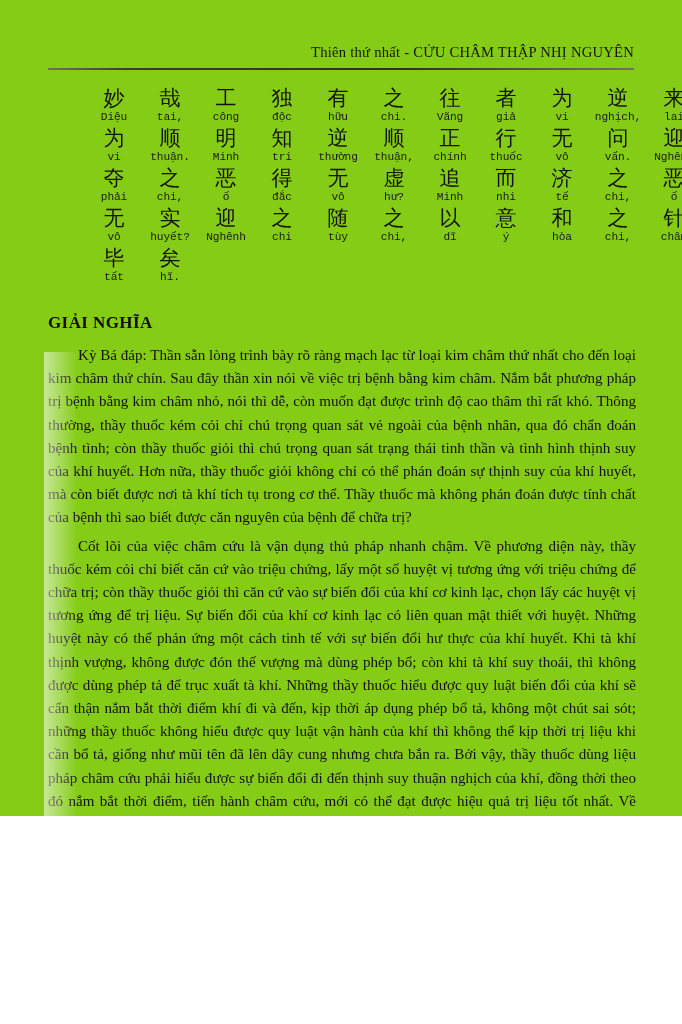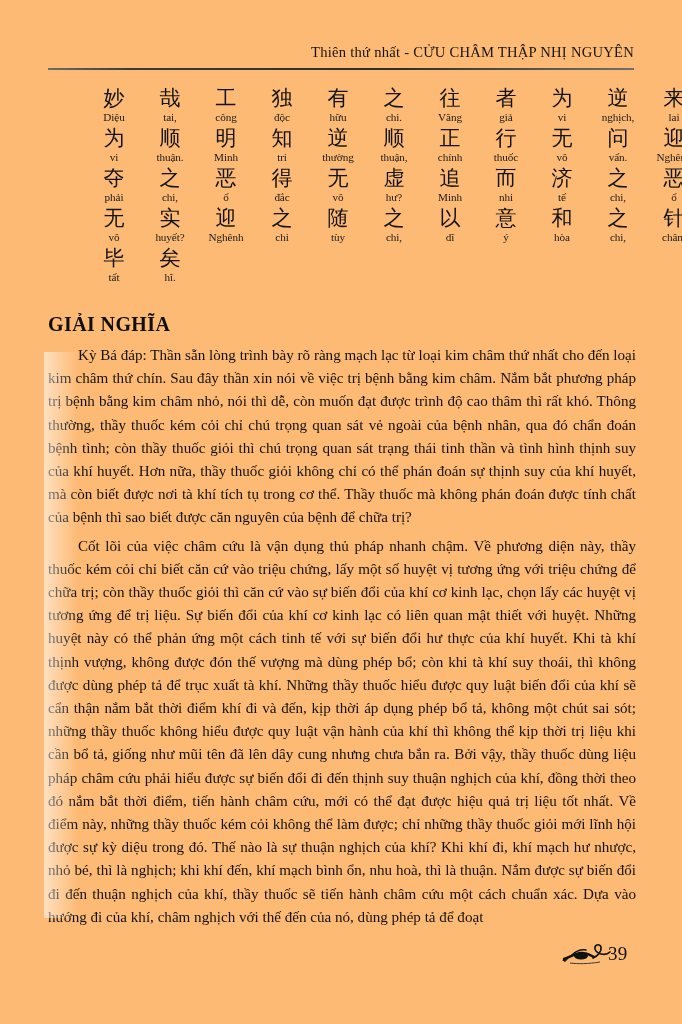--- a/index.html
+++ b/index.html
@@ -4,22 +4,22 @@
 <title>Page 39</title>
 <style>
   html, body {
     margin: 0;
     padding: 0;
     background: #ffffff;
   }
   .page {
     position: relative;
     width: 682px;
-    height: 1024px;
-    background: #fdba74;
+    height: 816px;
+    background: #84cc16;
     overflow: hidden;
     font-family: "Liberation Serif", "DejaVu Serif", serif;
     color: #14120f;
   }
 
   
   .header {
     position: absolute;
     left: 48px;
     top: 44px;
@@ -64,36 +64,36 @@
   .han {
     display: block;
     font-family: "DejaVu Sans", "Liberation Sans", sans-serif;
     font-size: 21px;
     line-height: 23px;
     color: #131313;
     height: 24px;
   }
   .rom {
     display: block;
-    font-family: Liberation Serif, serif;
+    font-family: Liberation Mono, monospace;
     font-size: 11.2px;
     line-height: 13px;
     color: #1a1a1a;
     white-space: nowrap;
     letter-spacing: -0.1px;
   }
 
   
   .section-heading {
     position: absolute;
     left: 48px;
     top: 313px;
     font-family: "Liberation Serif", "DejaVu Serif", serif;
     font-weight: bold;
-    font-size: 20px;
+    font-size: 17px;
     letter-spacing: 0.4px;
     color: #100f0c;
   }
 
   
   .body-block {
     position: absolute;
     left: 48px;
     top: 344px;
     width: 588px;

